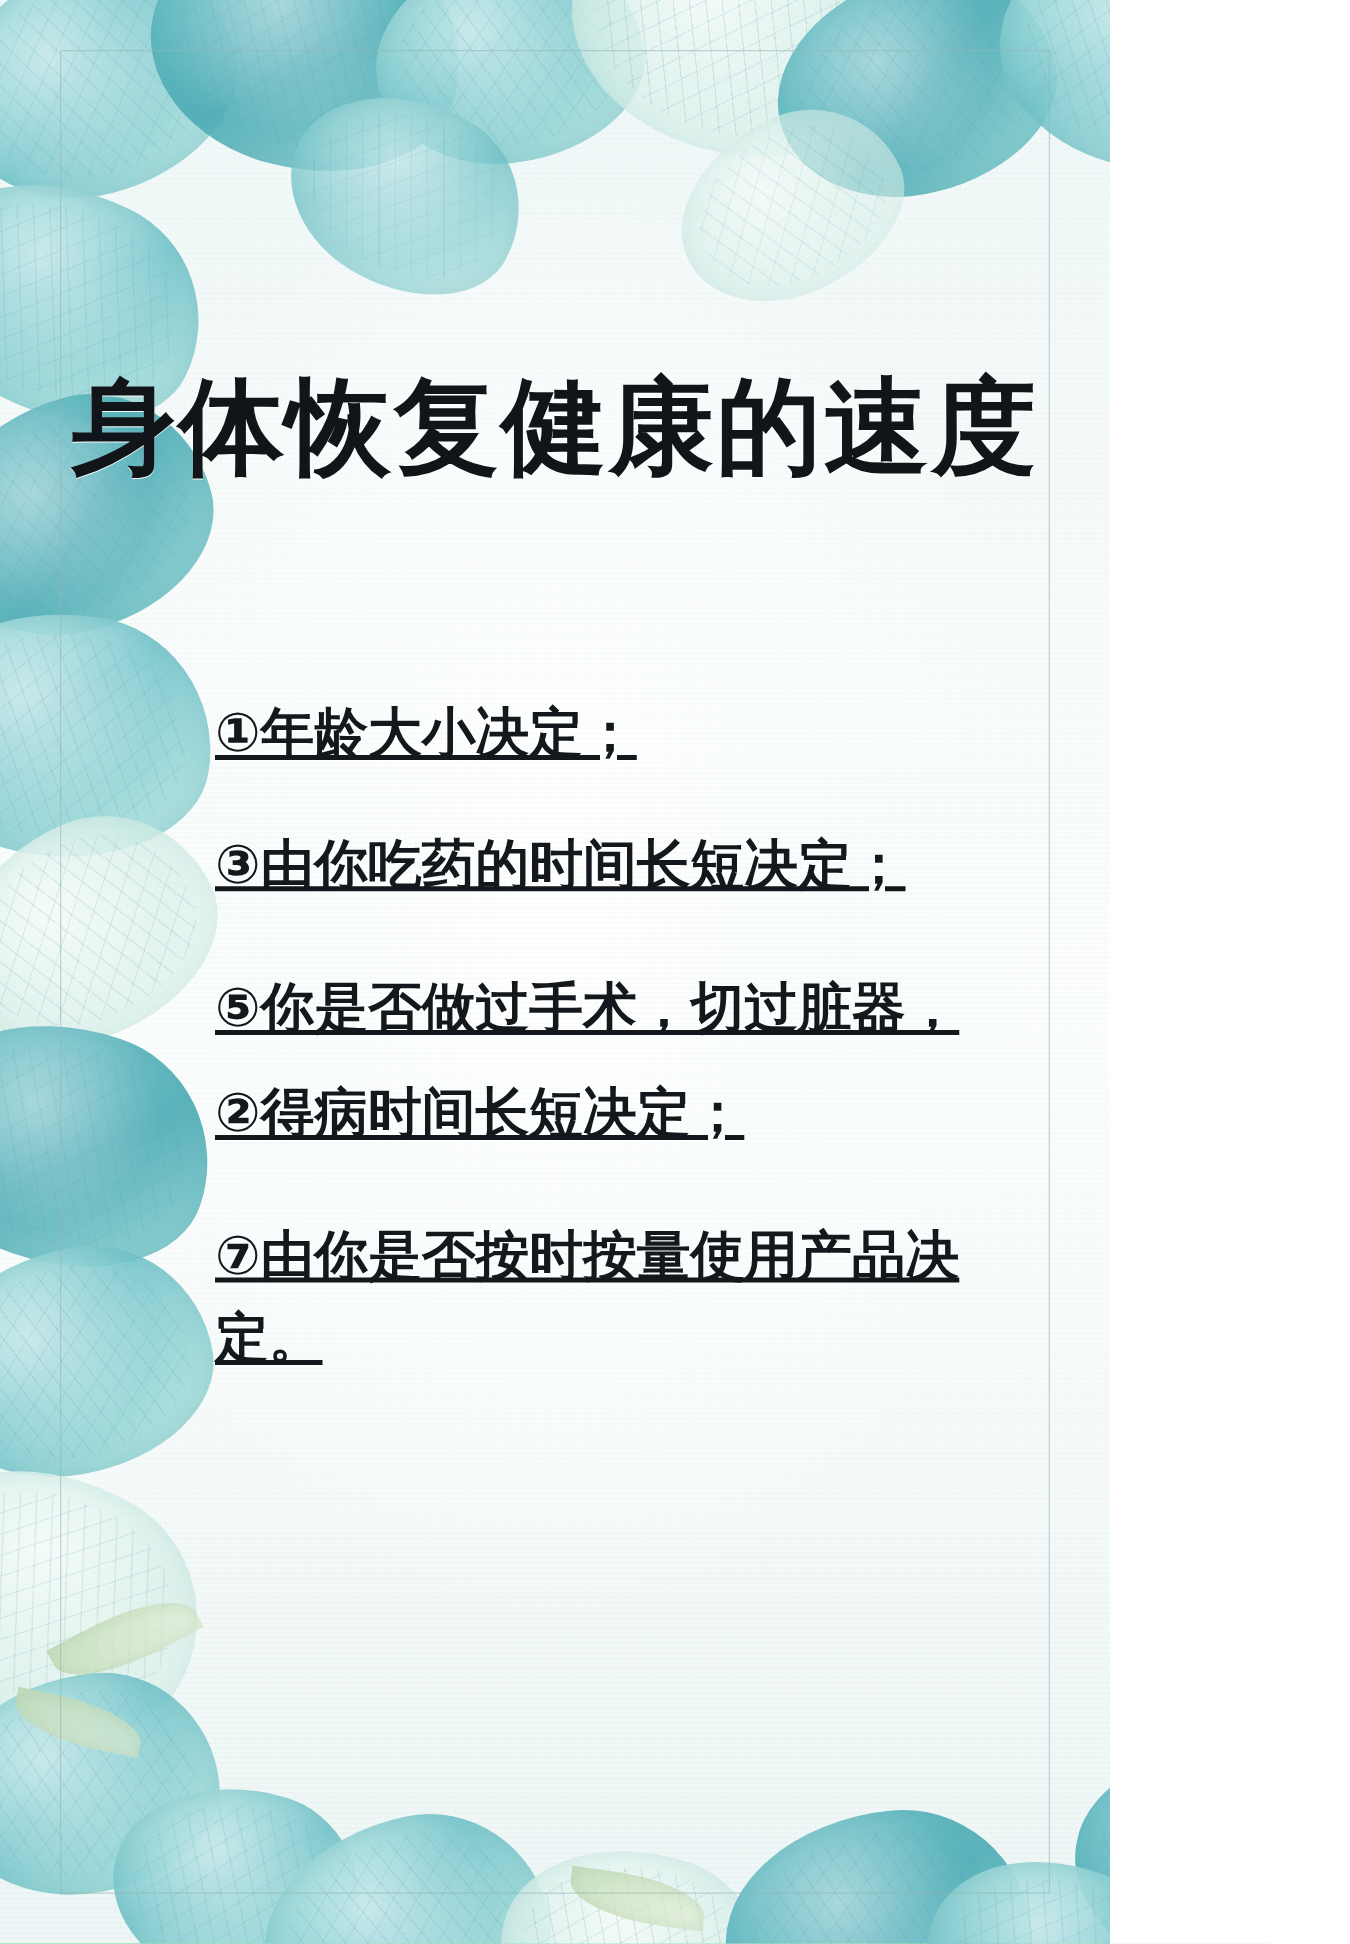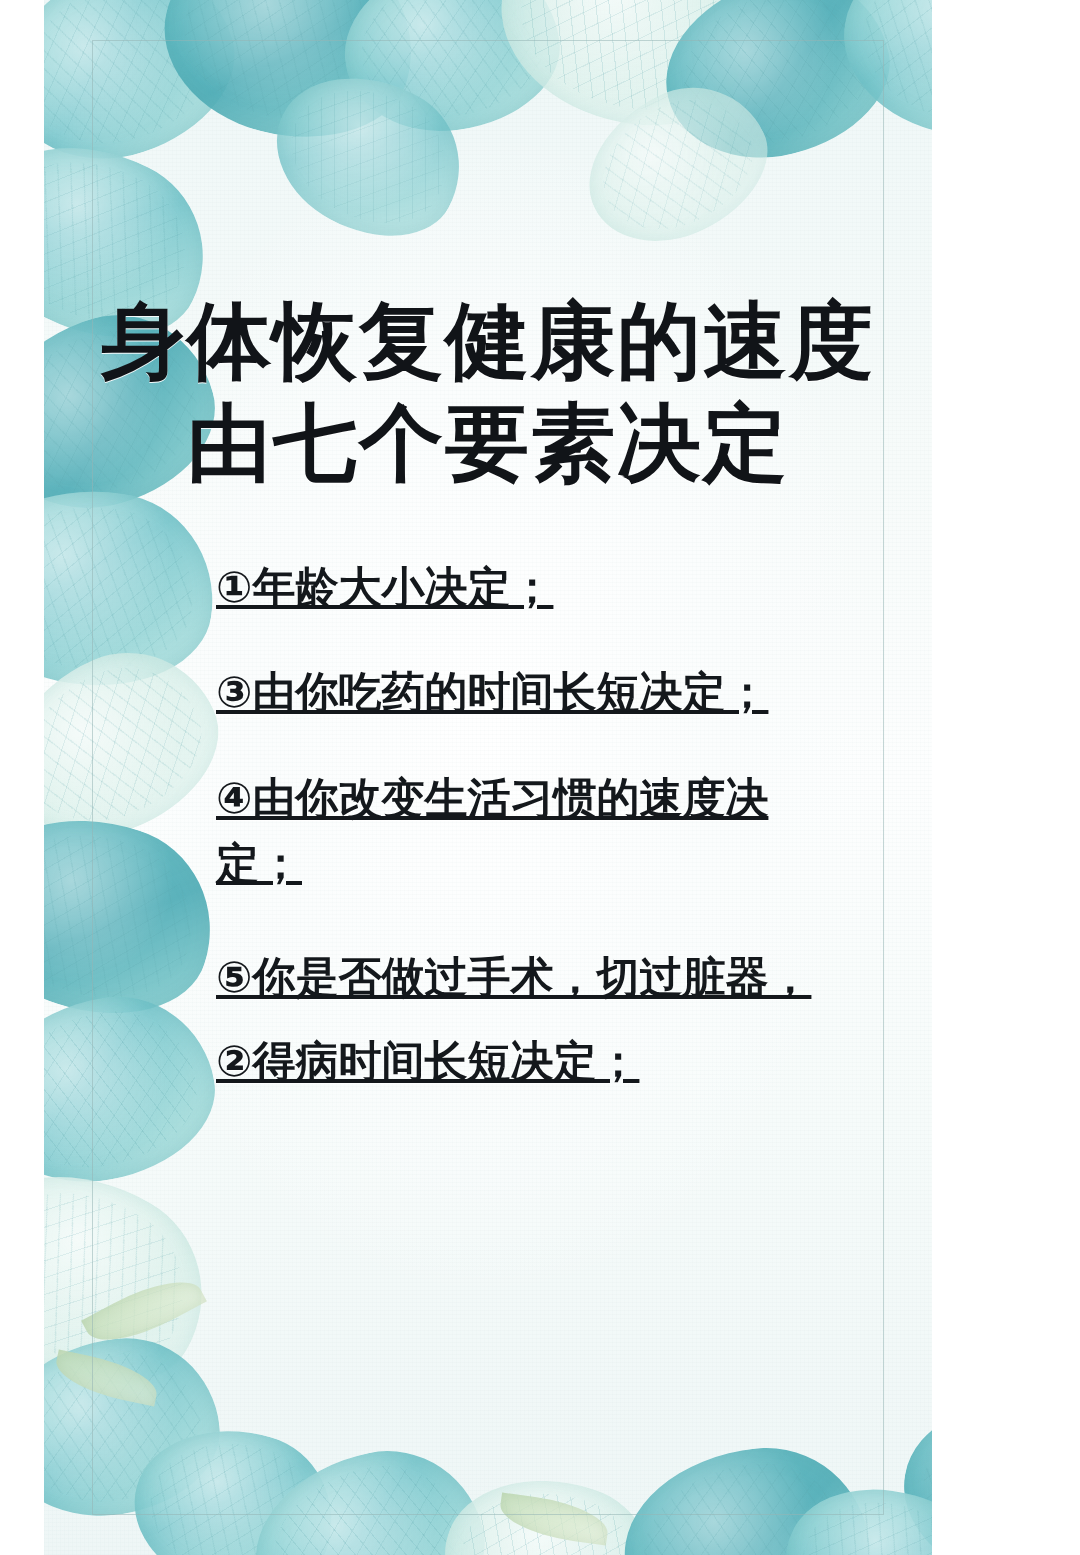--- a/index.html
+++ b/index.html
@@ -10,21 +10,20 @@
   body {
     font-family: "DejaVu Sans", "Liberation Sans", sans-serif;
   }
 
   .poster {
     position: relative;
     width: 888px;
     height: 1555px;
     overflow: hidden;
     background: #22c55e;
-    margin-left: 44px;
   }
 
   
   .paper-bg {
     position: absolute;
     inset: 0;
     background:
       radial-gradient(ellipse 58% 48% at 50% 46%, #ffffff 0%, #fbfdfd 45%, rgba(245,251,251,0.0) 78%),
       linear-gradient(180deg, #eef7f7 0%, #f7fbfa 30%, #fdfefe 50%, #f6fbfa 72%, #eef6f6 100%);
   }
@@ -180,24 +179,23 @@
     <div class="leaf" style="left:995px; top:1175px; width:96px; height:34px; transform:rotate(-20deg);"></div>
     <div class="leaf" style="left:455px; top:1500px; width:110px; height:38px; transform:rotate(8deg);"></div>
   </div>
 
   <div class="inner-frame"></div>
 
   <div class="content">
 
     <div class="title-block">
       <div class="title-line">身体恢复健康的速度</div>
-      <div class="title-line">由七个要素决定</div>
     </div>
 
     <div class="list">
       <div class="list-item">①年龄大小决定；</div>
       <div class="list-item">③由你吃药的时间长短决定；</div>
-      <div class="list-item">④由你改变生活习惯的速度决定；</div>
       <div class="list-item tall">⑤你是否做过手术，切过脏器，②得病时间长短决定；</div>
+      <div class="list-item">⑦由你是否按时按量使用产品决定。</div>
     </div>
 
   </div>
 </div>
 
 </body></html>

